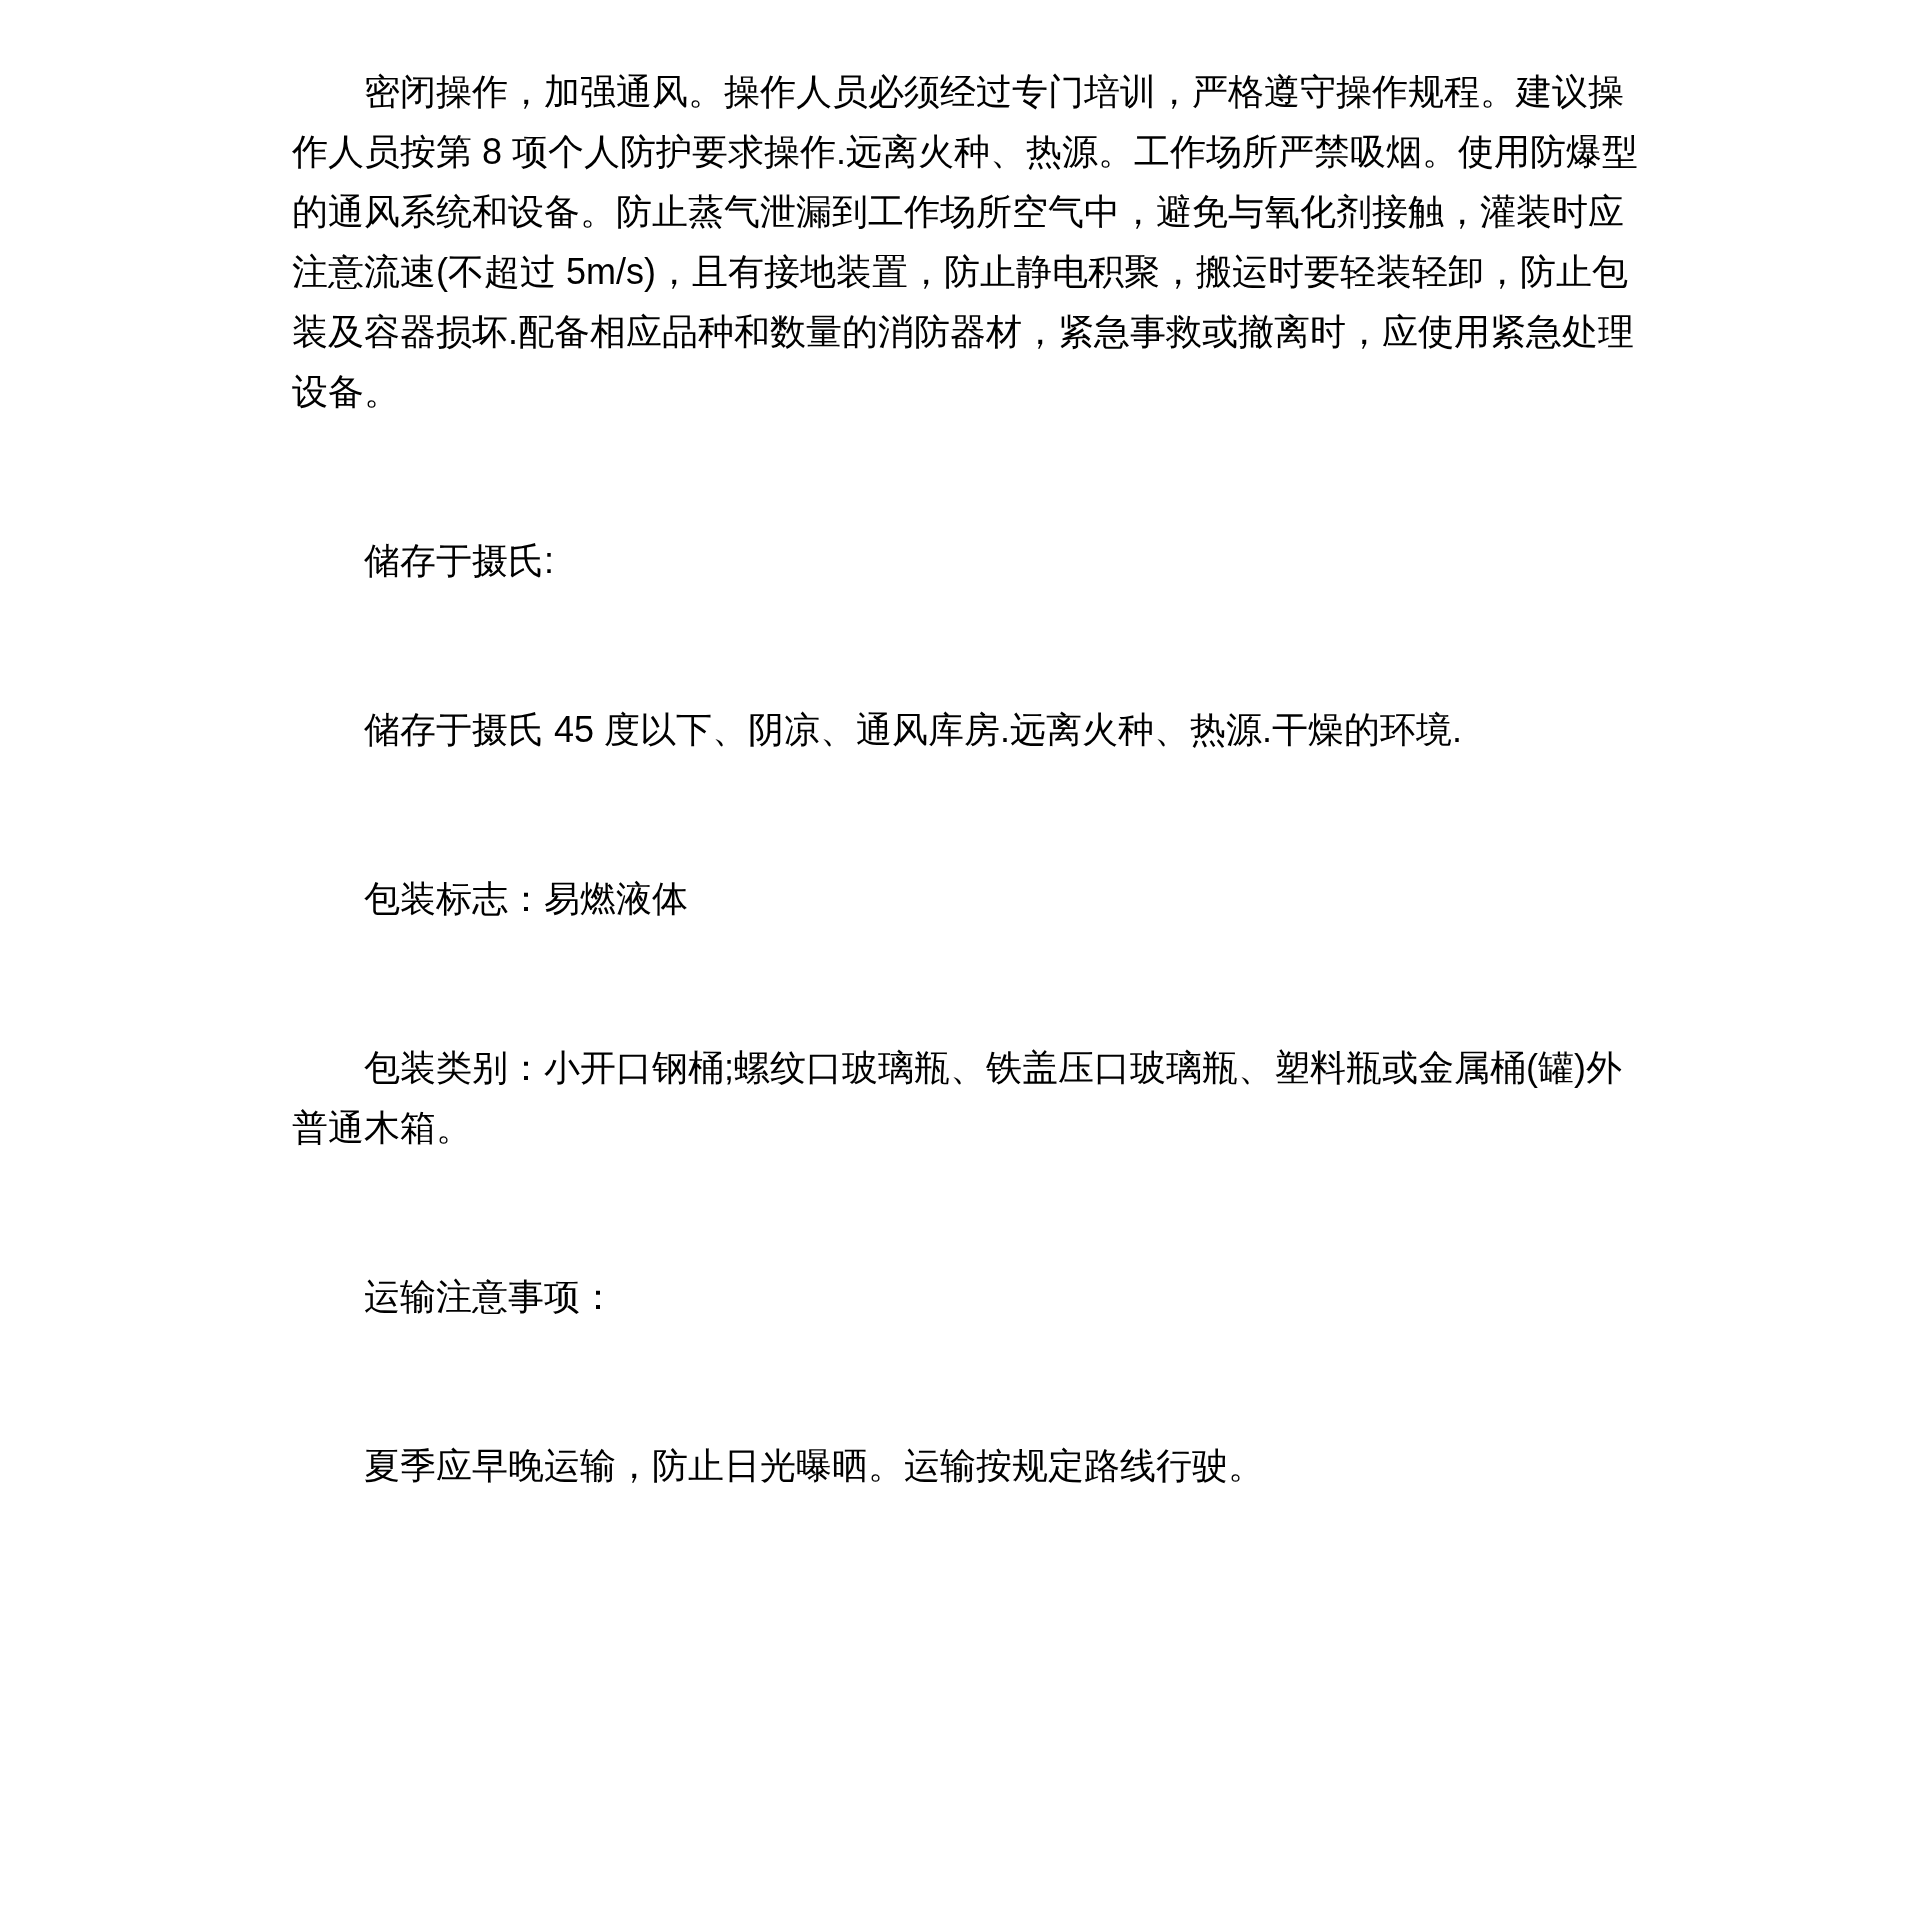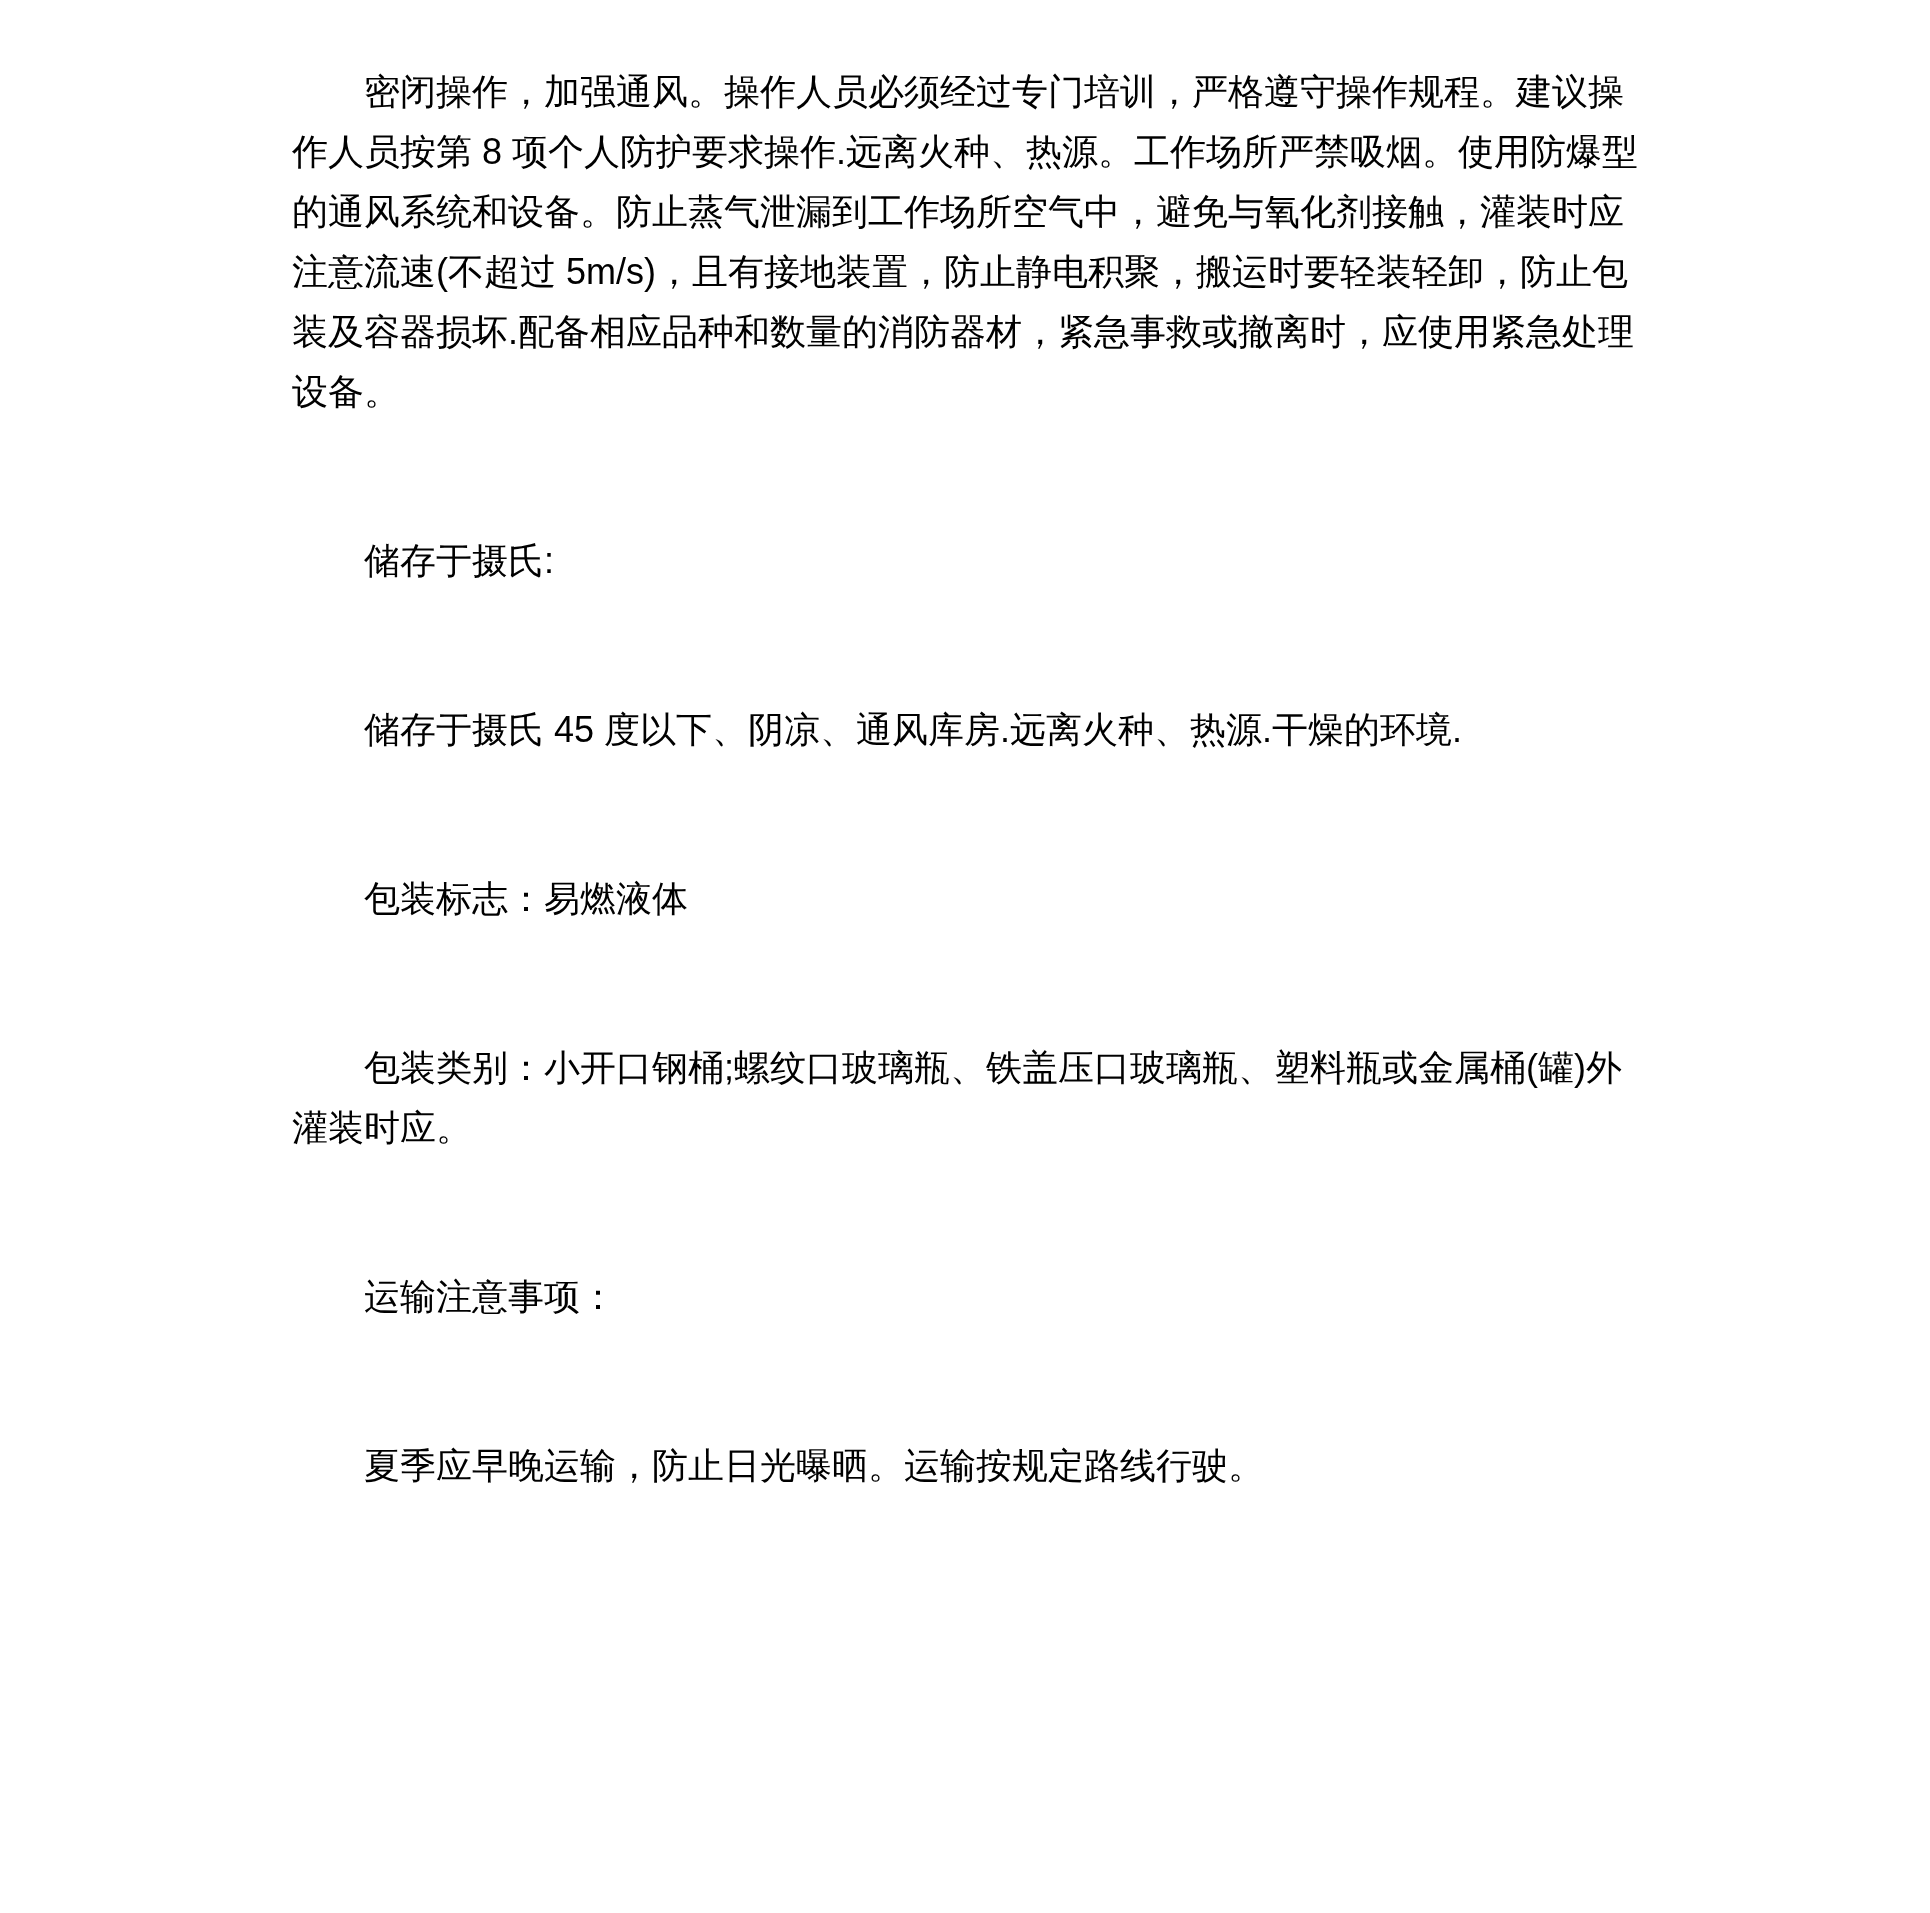--- a/index.html
+++ b/index.html
@@ -47,21 +47,21 @@
   </div>
 
 
   <div class="para">
     <div class="line indent">包装标志：易燃液体</div>
   </div>
 
 
   <div class="para">
     <div class="line indent">包装类别：小开口钢桶;螺纹口玻璃瓶、铁盖压口玻璃瓶、塑料瓶或金属桶(罐)外</div>
-    <div class="line">灌装时应。</div>
+    <div class="line">普通木箱。</div>
   </div>
 
   <div class="para">
     <div class="line indent">运输注意事项：</div>
   </div>
 
   <div class="para">
     <div class="line indent">夏季应早晚运输，防止日光曝晒。运输按规定路线行驶。</div>
   </div>
 

